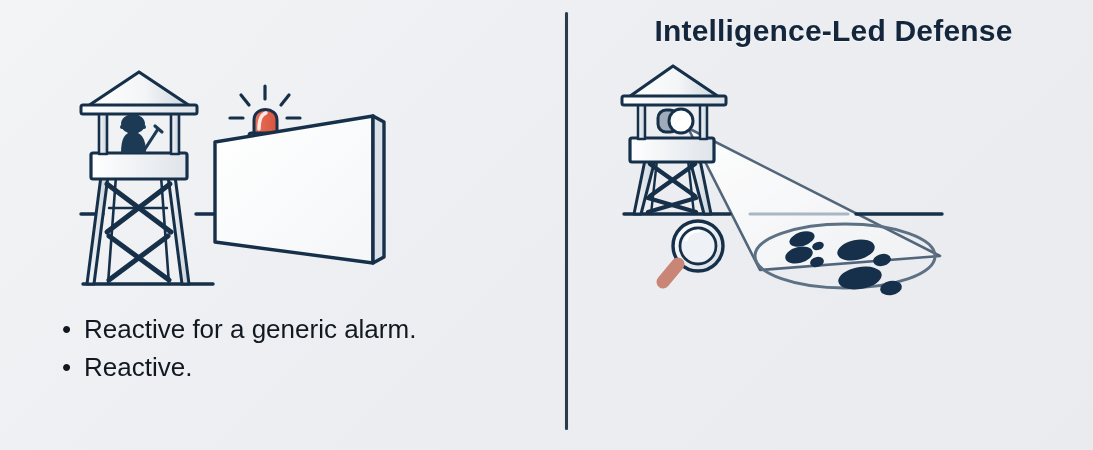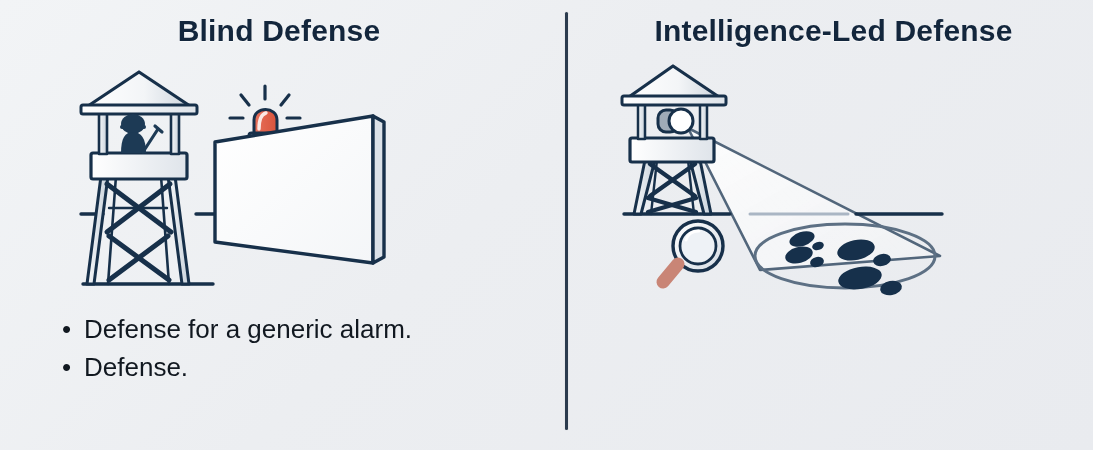--- a/index.html
+++ b/index.html
@@ -49,21 +49,20 @@
   }
   .btext{flex:1;}
 </style>
 </head>
 <body>
 
 <div class="stage">
 
   <div class="panel left">
 
-    <div class="title">Blind Defense</div>
 
     <div class="art">
       <svg width="420" height="250" viewBox="0 0 420 250">
         <defs>
           <linearGradient id="panelG" x1="0" y1="0" x2="1" y2="0">
             <stop offset="0%" stop-color="#ffffff"></stop>
             <stop offset="100%" stop-color="#dfe4ea"></stop>
           </linearGradient>
           <linearGradient id="roofG" x1="0" y1="0" x2="1" y2="0">
             <stop offset="0%" stop-color="#ffffff"></stop>
@@ -145,25 +144,25 @@
             <path d="M310 60 L321 66 L321 201 L310 207 Z" fill="#dbe1e8" stroke-width="3.4"></path>
           </g>
 
         </g>
       </svg>
     </div>
 
     <div class="bullets">
       <div class="bullet">
         <span class="dot">•</span>
-        <span class="btext">Defense for a generic alarm.</span>
+        <span class="btext">Reactive for a generic alarm.</span>
       </div>
       <div class="bullet">
         <span class="dot">•</span>
-        <span class="btext">Defense.</span>
+        <span class="btext">Reactive.</span>
       </div>
     </div>
   </div>
 
   <div class="panel right">
 
     <div class="title">Intelligence-Led Defense</div>
 
     <div class="art">
       <svg width="420" height="250" viewBox="0 0 420 250">

